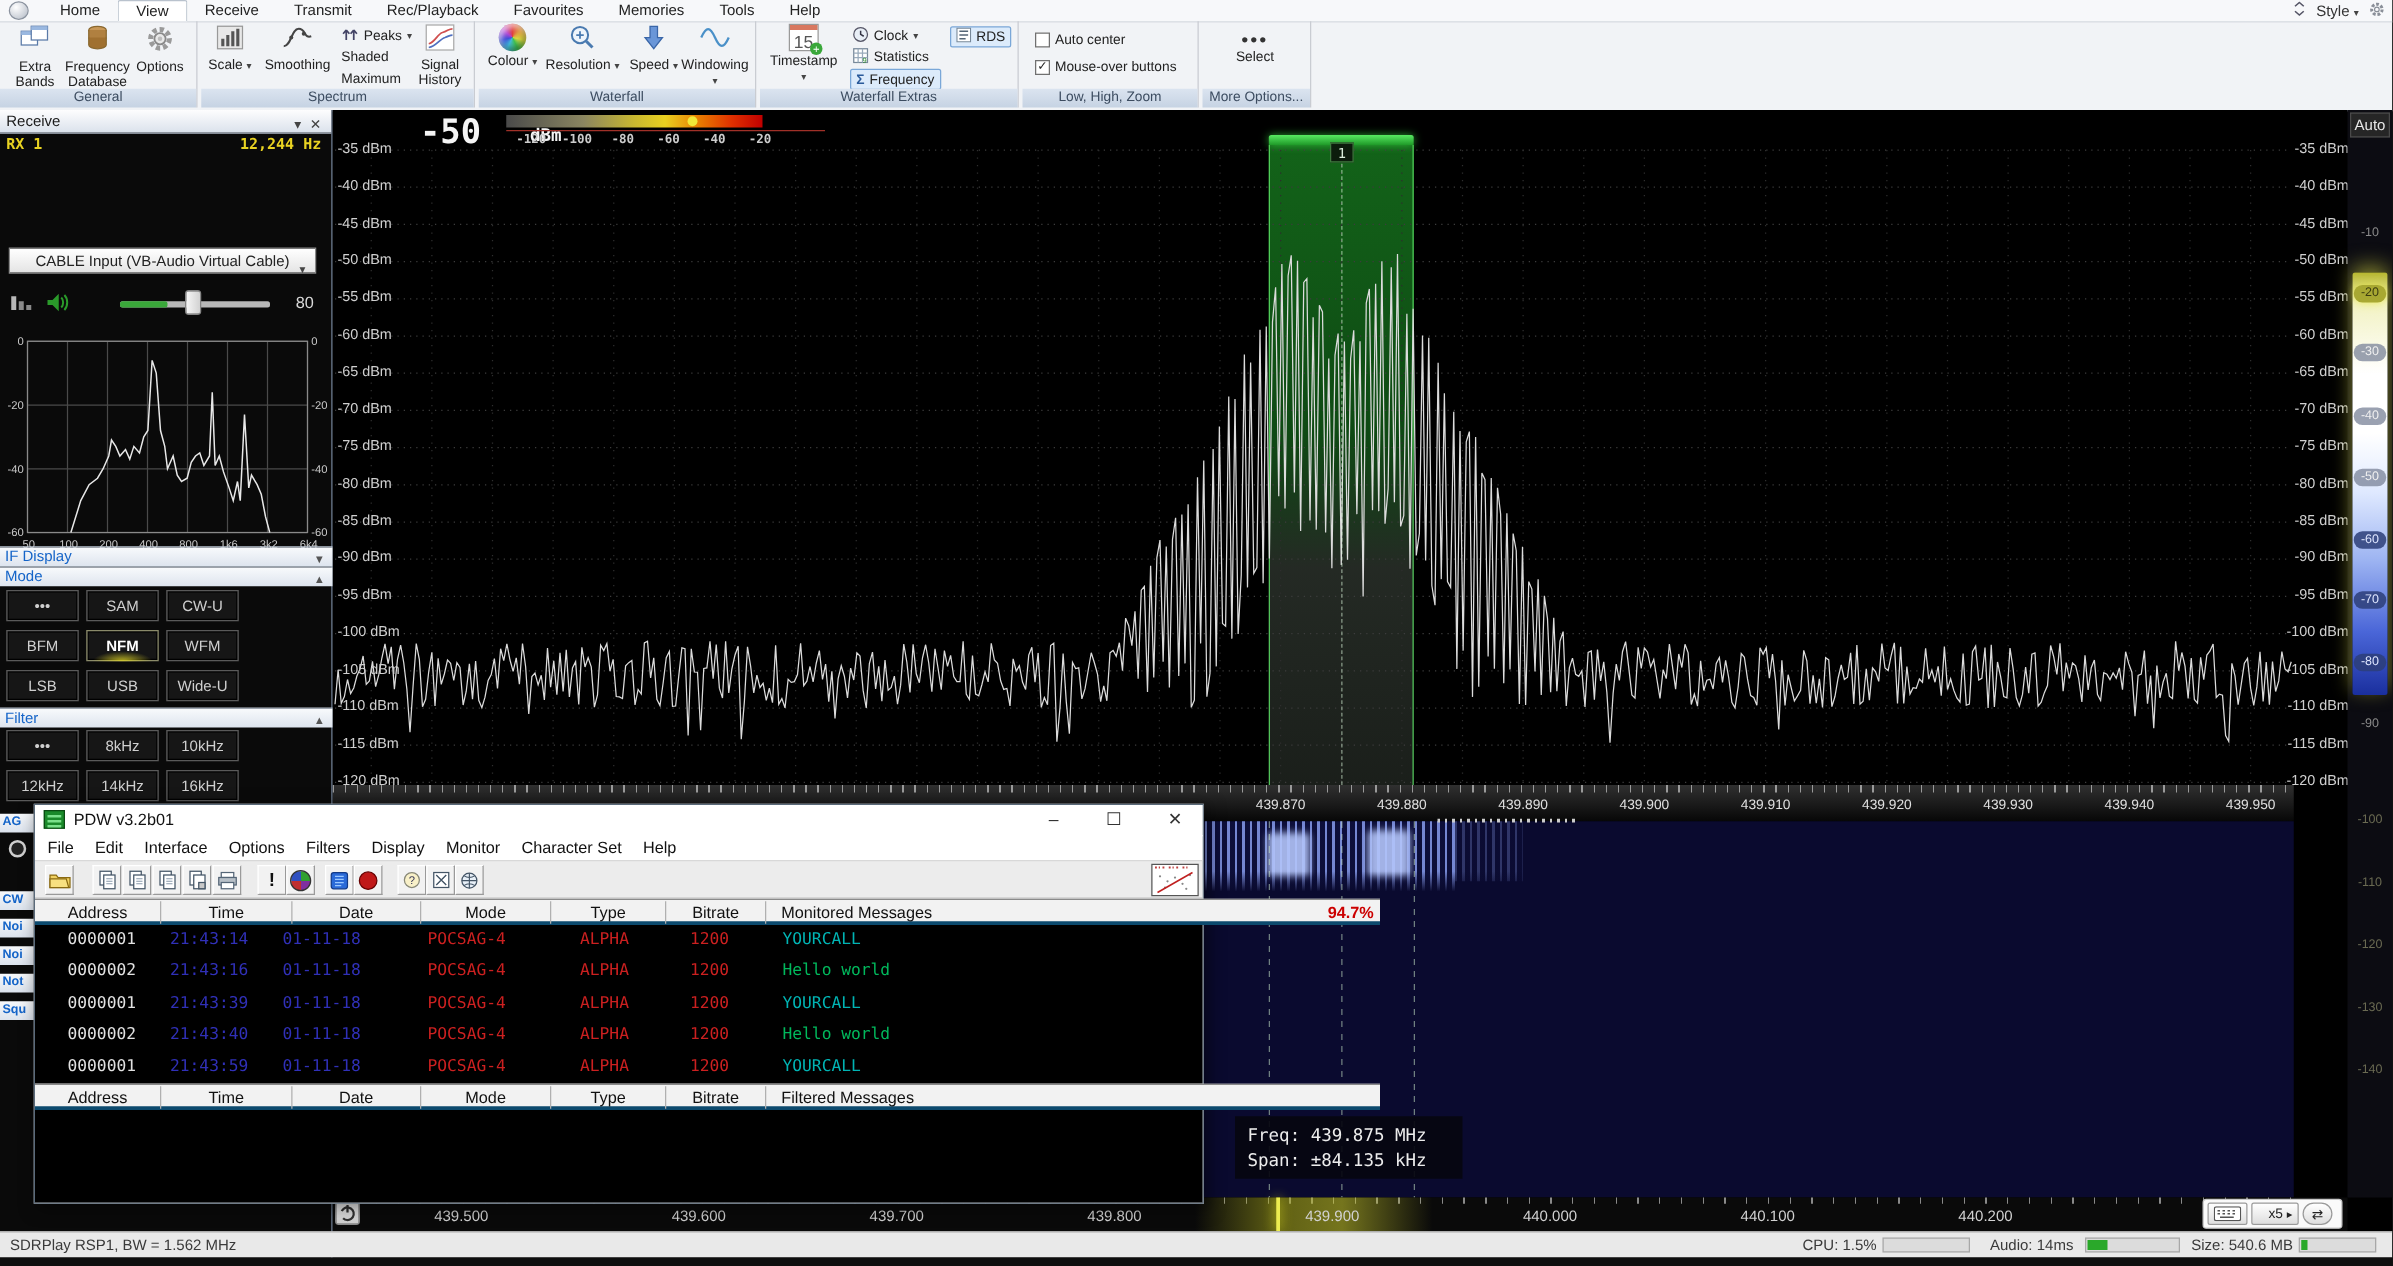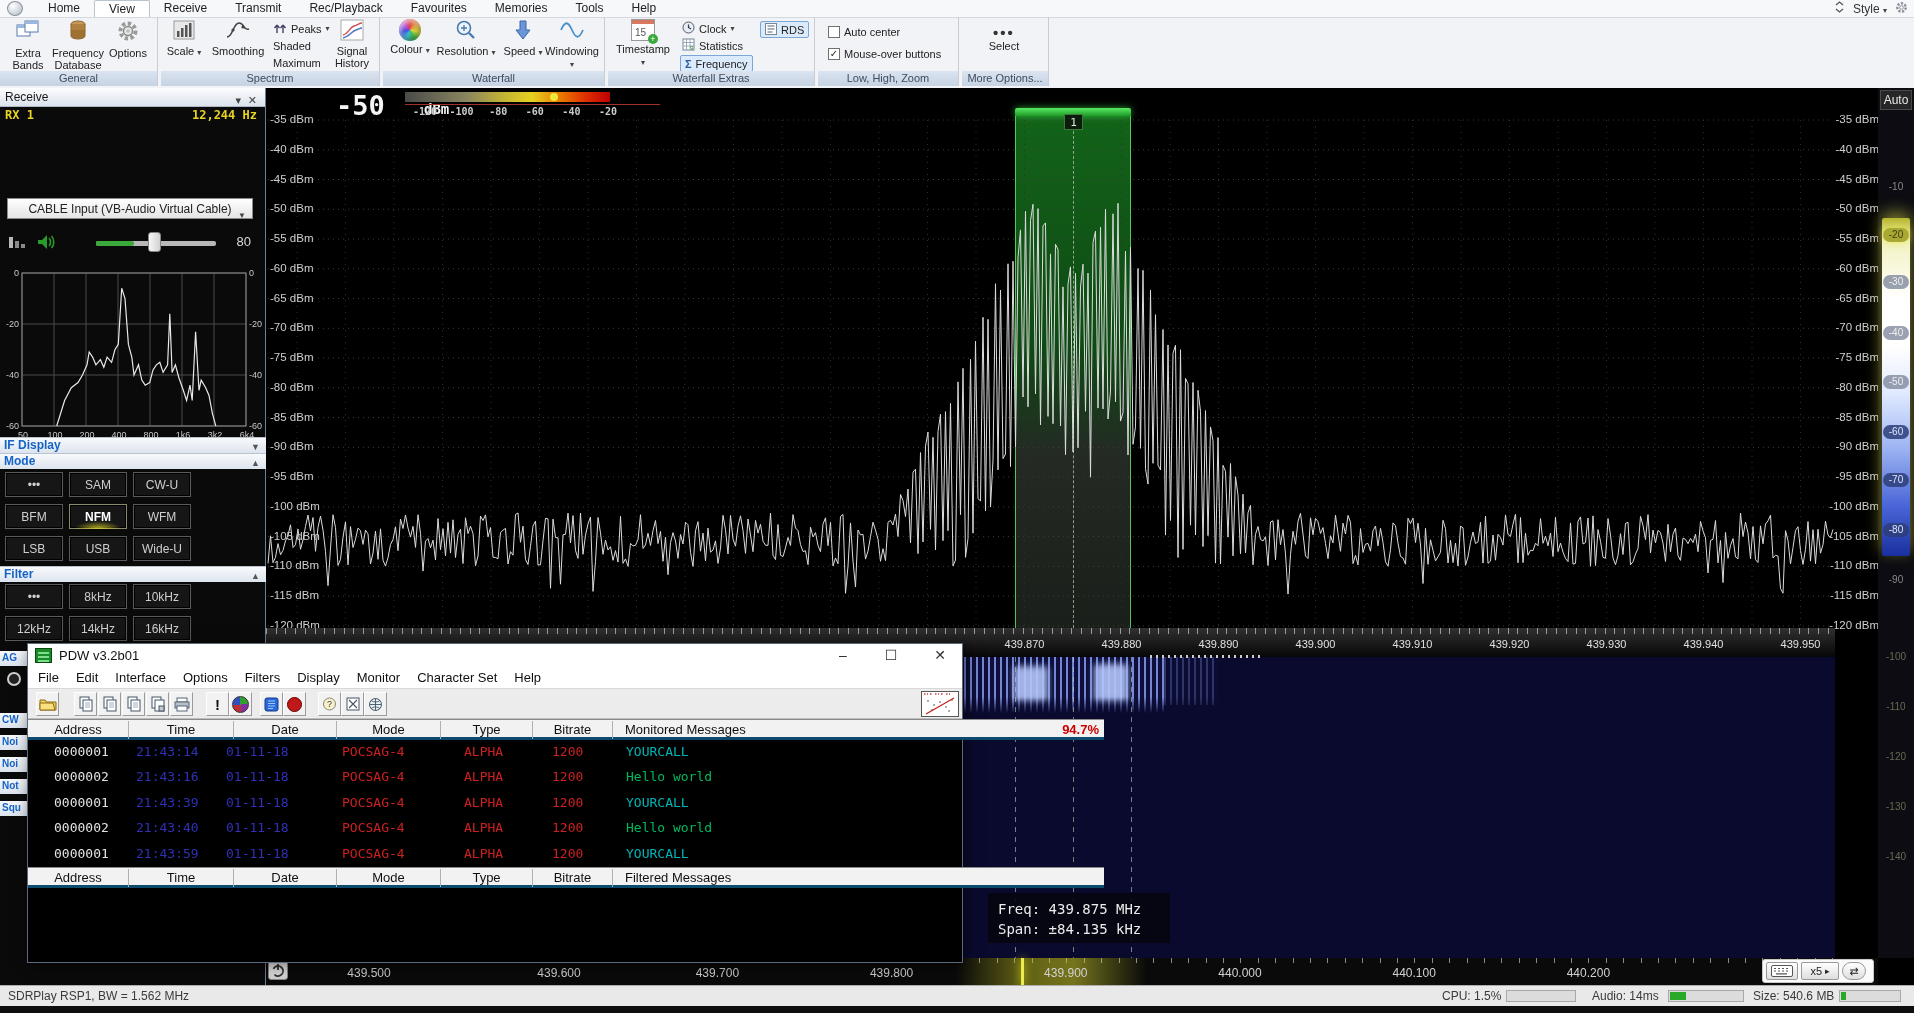--- a/index.html
+++ b/index.html
@@ -39,21 +39,21 @@
   #audio-dd .drop{position:absolute;right:6px;top:7px;}
   #vol-row{position:absolute;left:0;top:142px;width:100%;height:26px;}
   #vol-track{position:absolute;left:96px;top:11px;width:120px;height:5px;background:#b8b8b8;border-radius:2px;}
   #vol-fill{position:absolute;left:0;top:0;width:38px;height:5px;background:#3aa83a;border-radius:2px;}
   #vol-handle{position:absolute;left:148px;top:2px;width:13px;height:20px;background:linear-gradient(90deg,#f6f6f6,#d2d2d2);
      border:1px solid #858585;border-radius:3px;box-sizing:border-box;}
   #vol-val{position:absolute;right:14px;top:4px;font-size:13px;color:#d8d8d8;}
   #mini-spec{position:absolute;left:0;top:174px;width:266px;height:178px;}
   .mlabel{position:absolute;font-size:9px;color:#c8c8c8;font-family:"Liberation Sans",sans-serif;}
   .lp-sect{position:absolute;left:0;width:266px;height:16px;background:linear-gradient(180deg,#f8fafc,#dde4ee);
-     border-top:1px solid #b8c2d0;font-size:12px;font-weight:bold;color:#1464c8;line-height:15px;padding-left:4px;box-sizing:border-box;}
+     border-top:1px solid #b8c2d0;font-size:12px;font-weight:normal;color:#1464c8;line-height:15px;padding-left:4px;box-sizing:border-box;}
   .lp-sect .sarr{position:absolute;right:6px;top:2px;font-size:9px;color:#555;}
   .btn-grid{position:absolute;left:5px;width:200px;display:flex;flex-wrap:wrap;gap:7px 6px;}
   .dbtn{width:58px;height:25px;background:#161616;border:1px solid #5a5a5a;box-shadow:inset 0 0 0 1px #000;
      color:#cfcfcf;font-size:12px;text-align:center;line-height:24px;box-sizing:border-box;position:relative;cursor:default;}
   .dbtn.active{color:#ffffff;font-weight:bold;border-color:#8a8a6a;}
   .dbtn.active::after{content:"";position:absolute;left:4px;right:4px;bottom:-1px;height:8px;
      background:radial-gradient(ellipse at center bottom,rgba(220,210,40,.85),rgba(220,210,40,0) 70%);}
   .stub{position:absolute;left:0;width:27px;height:15px;background:linear-gradient(180deg,#f6f8fb,#dce3ed);
      overflow:hidden;font-size:10px;font-weight:bold;color:#1464c8;line-height:14px;padding-left:2px;box-sizing:border-box;white-space:nowrap;}
   #stub-radio{position:absolute;left:7px;width:10px;height:10px;border:2px solid #cfcfcf;border-radius:50%;background:#222;}
@@ -302,21 +302,21 @@
               </svg>
           </span><span>Windowing</span> <span class="drop">▾</span>
         </div>
         <div class="rgroup-label">Waterfall</div>
       </div>
 
       <div class="rgroup" style="left:608px;width:206px;">
         <div class="rbtn" style="left:6px;width:58px;">
           <span class="ric" style="position:relative;width:22px;height:20px;background:#fff;border:1px solid #999;">
             <i style="position:absolute;left:0;top:0;right:0;height:4px;background:#d87860;"></i>
-            <i style="position:absolute;left:3px;top:7px;font-style:normal;font-size:10px;color:#555;">15</i>
+            <i style="position:absolute;left:3px;top:7px;font-style:normal;font-size:14px;color:#555;">15</i>
             <i style="position:absolute;right:-4px;bottom:-4px;width:10px;height:10px;border-radius:50%;background:#3aa83a;color:#fff;font-style:normal;font-size:9px;line-height:10px;text-align:center;">+</i>
           </span><span>Timestamp</span> <span class="drop">▾</span>
         </div>
         <div class="rsmall" style="left:74px;top:4px;">
           <span><svg width="13" height="13" viewBox="0 0 13 13">
                 <circle cx="6.5" cy="6.5" r="5.5" fill="#e8eef6" stroke="#556"></circle>
                 <path d="M6.5 3.5 V6.5 L9 8" stroke="#334" stroke-width="1.2" fill="none"></path>
               </svg></span>
           <span>Clock</span>
             <span class="drop">▾</span>
@@ -555,21 +555,21 @@
           <path d="M9 3 V9" stroke="#333" stroke-width="1.8"></path>
         </svg>
     </div>
     <div id="band-btns">
       <div class="bbtn" style="width:32px;">
         <svg width="22" height="12" viewBox="0 0 22 12">
             <rect x="0.5" y="0.5" width="21" height="11" rx="1.5" fill="#fff" stroke="#555"></rect>
             <path d="M3 3.5 h2 M7 3.5 h2 M11 3.5 h2 M15 3.5 h2 M3 6 h2 M7 6 h2 M11 6 h2 M15 6 h2 M5 8.8 h11" stroke="#555" stroke-width="1.2"></path>
           </svg>
       </div>
-      <div class="bbtn" style="width:38px;">
+      <div class="bbtn" style="width:38px;justify-content:flex-end;">
         <span>x5</span>&nbsp;<span style="font-size:9px;">▸</span>
       </div>
       <div class="bbtn" style="width:24px;border-radius:9px;">
         <span style="font-size:11px;">⇄</span>
       </div>
     </div>
   </div>
 
   <div id="left-panel">
     <div id="lp-header">

